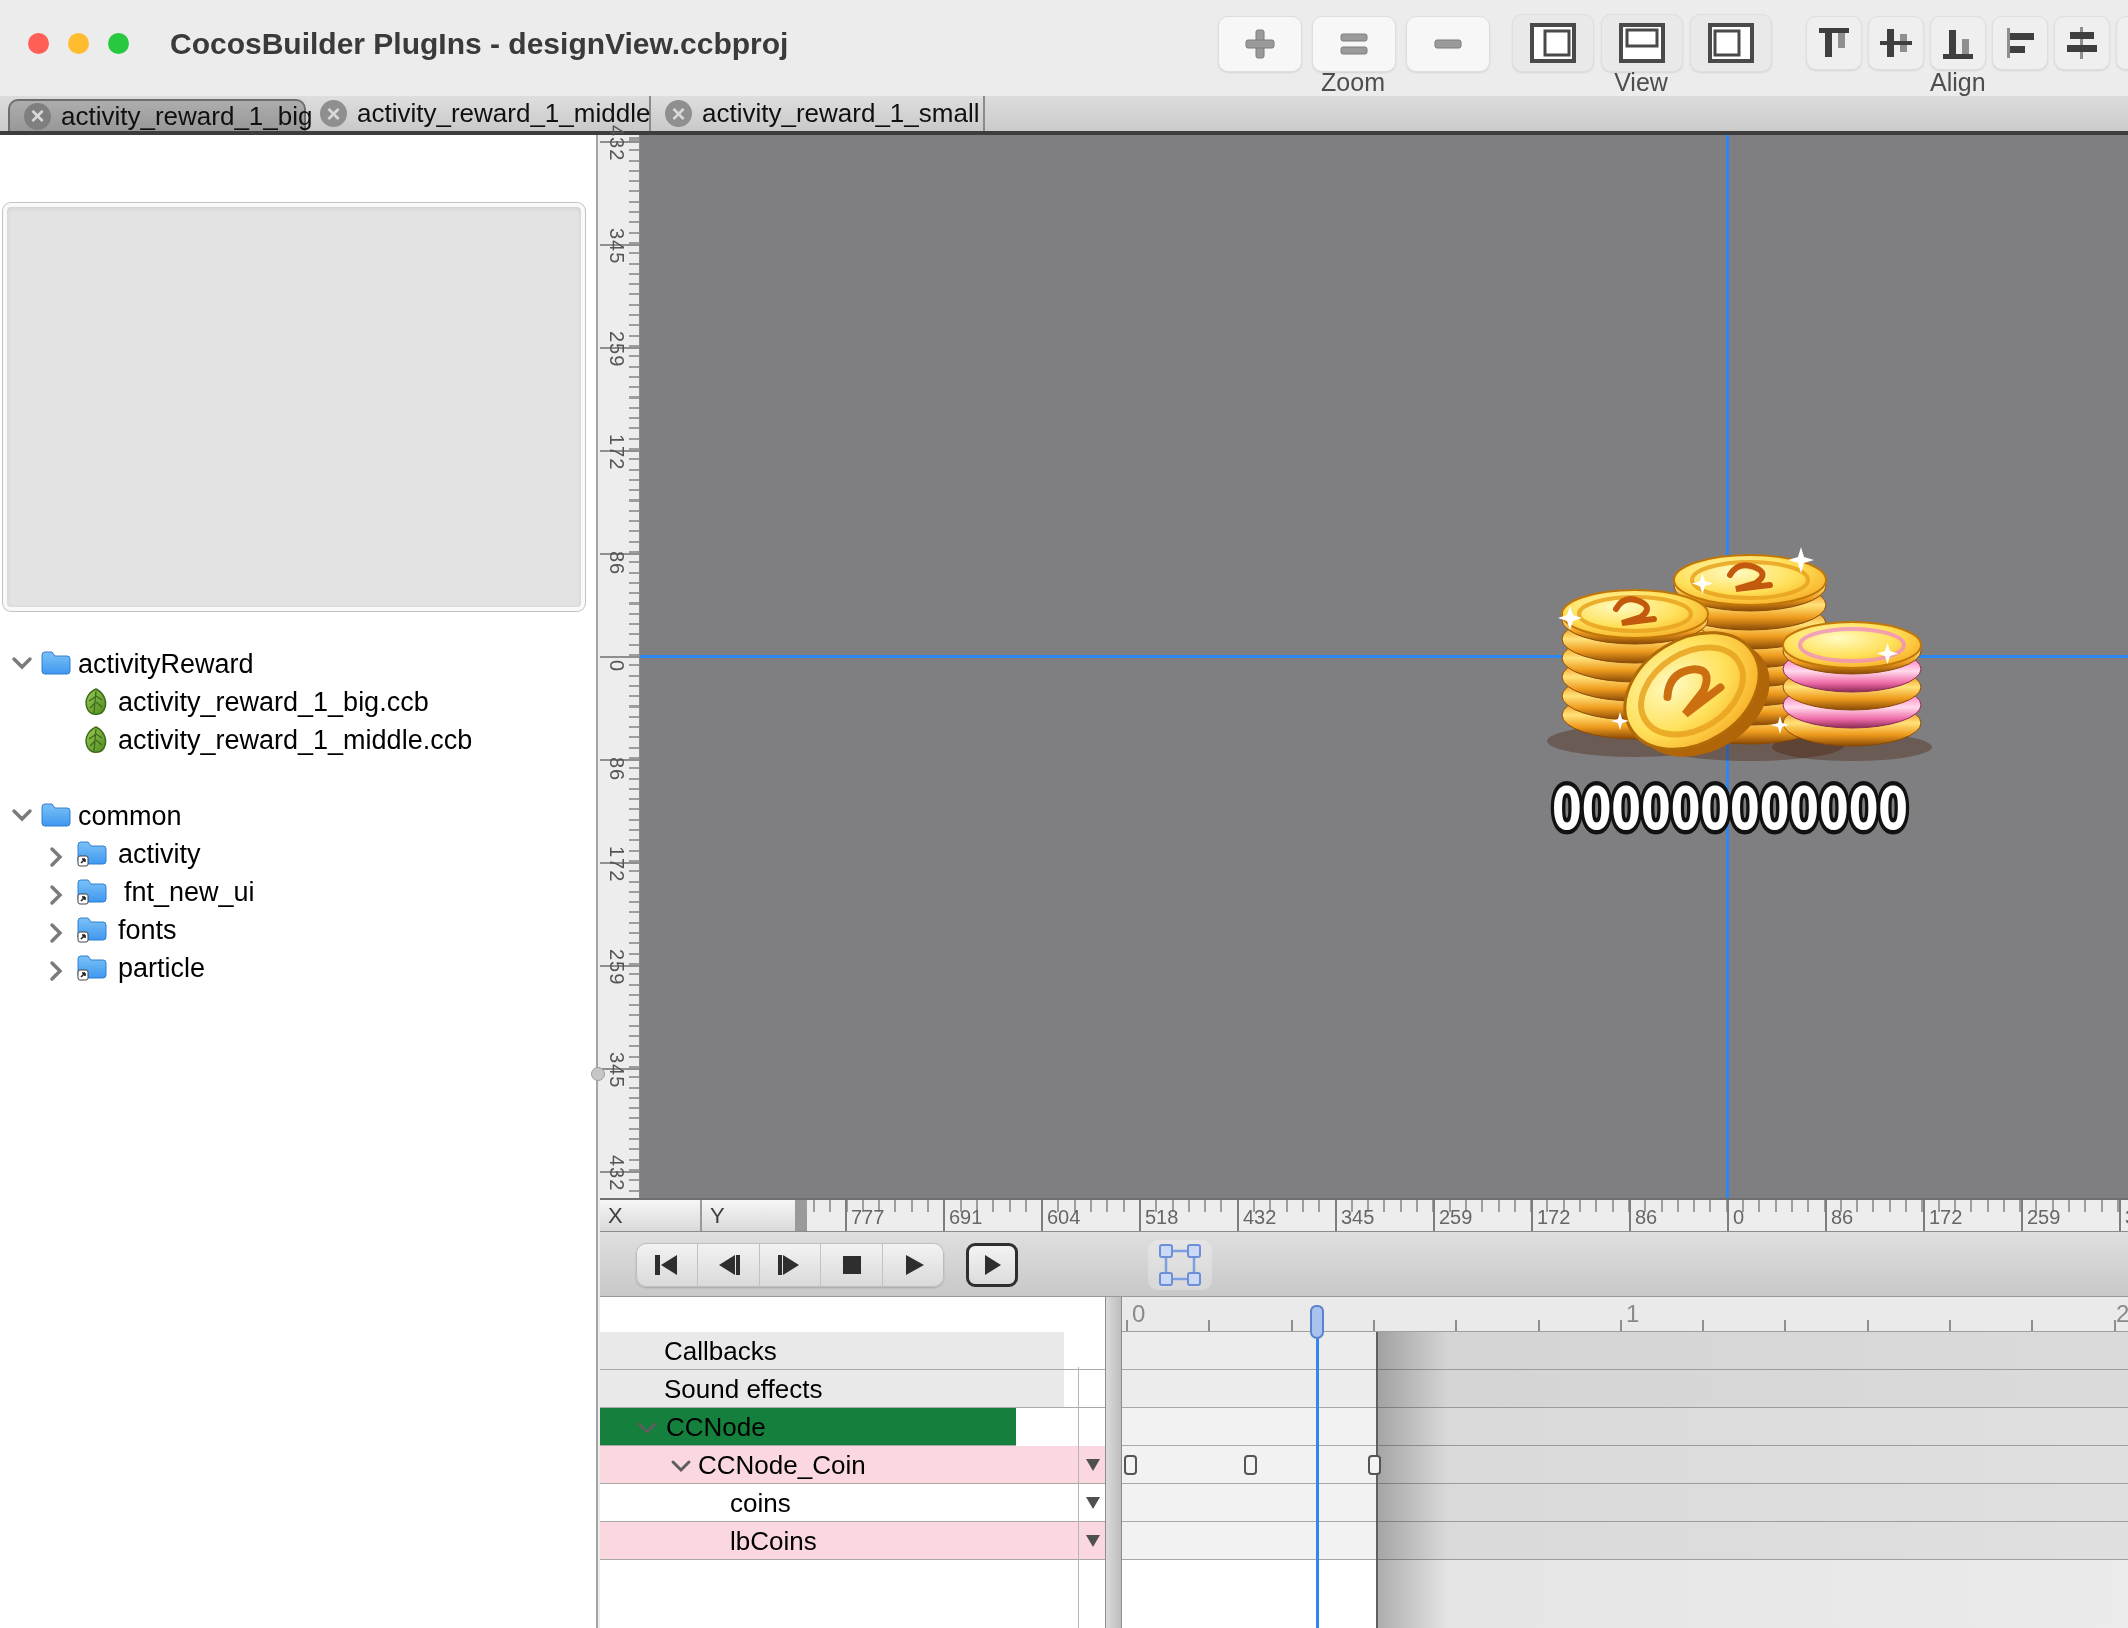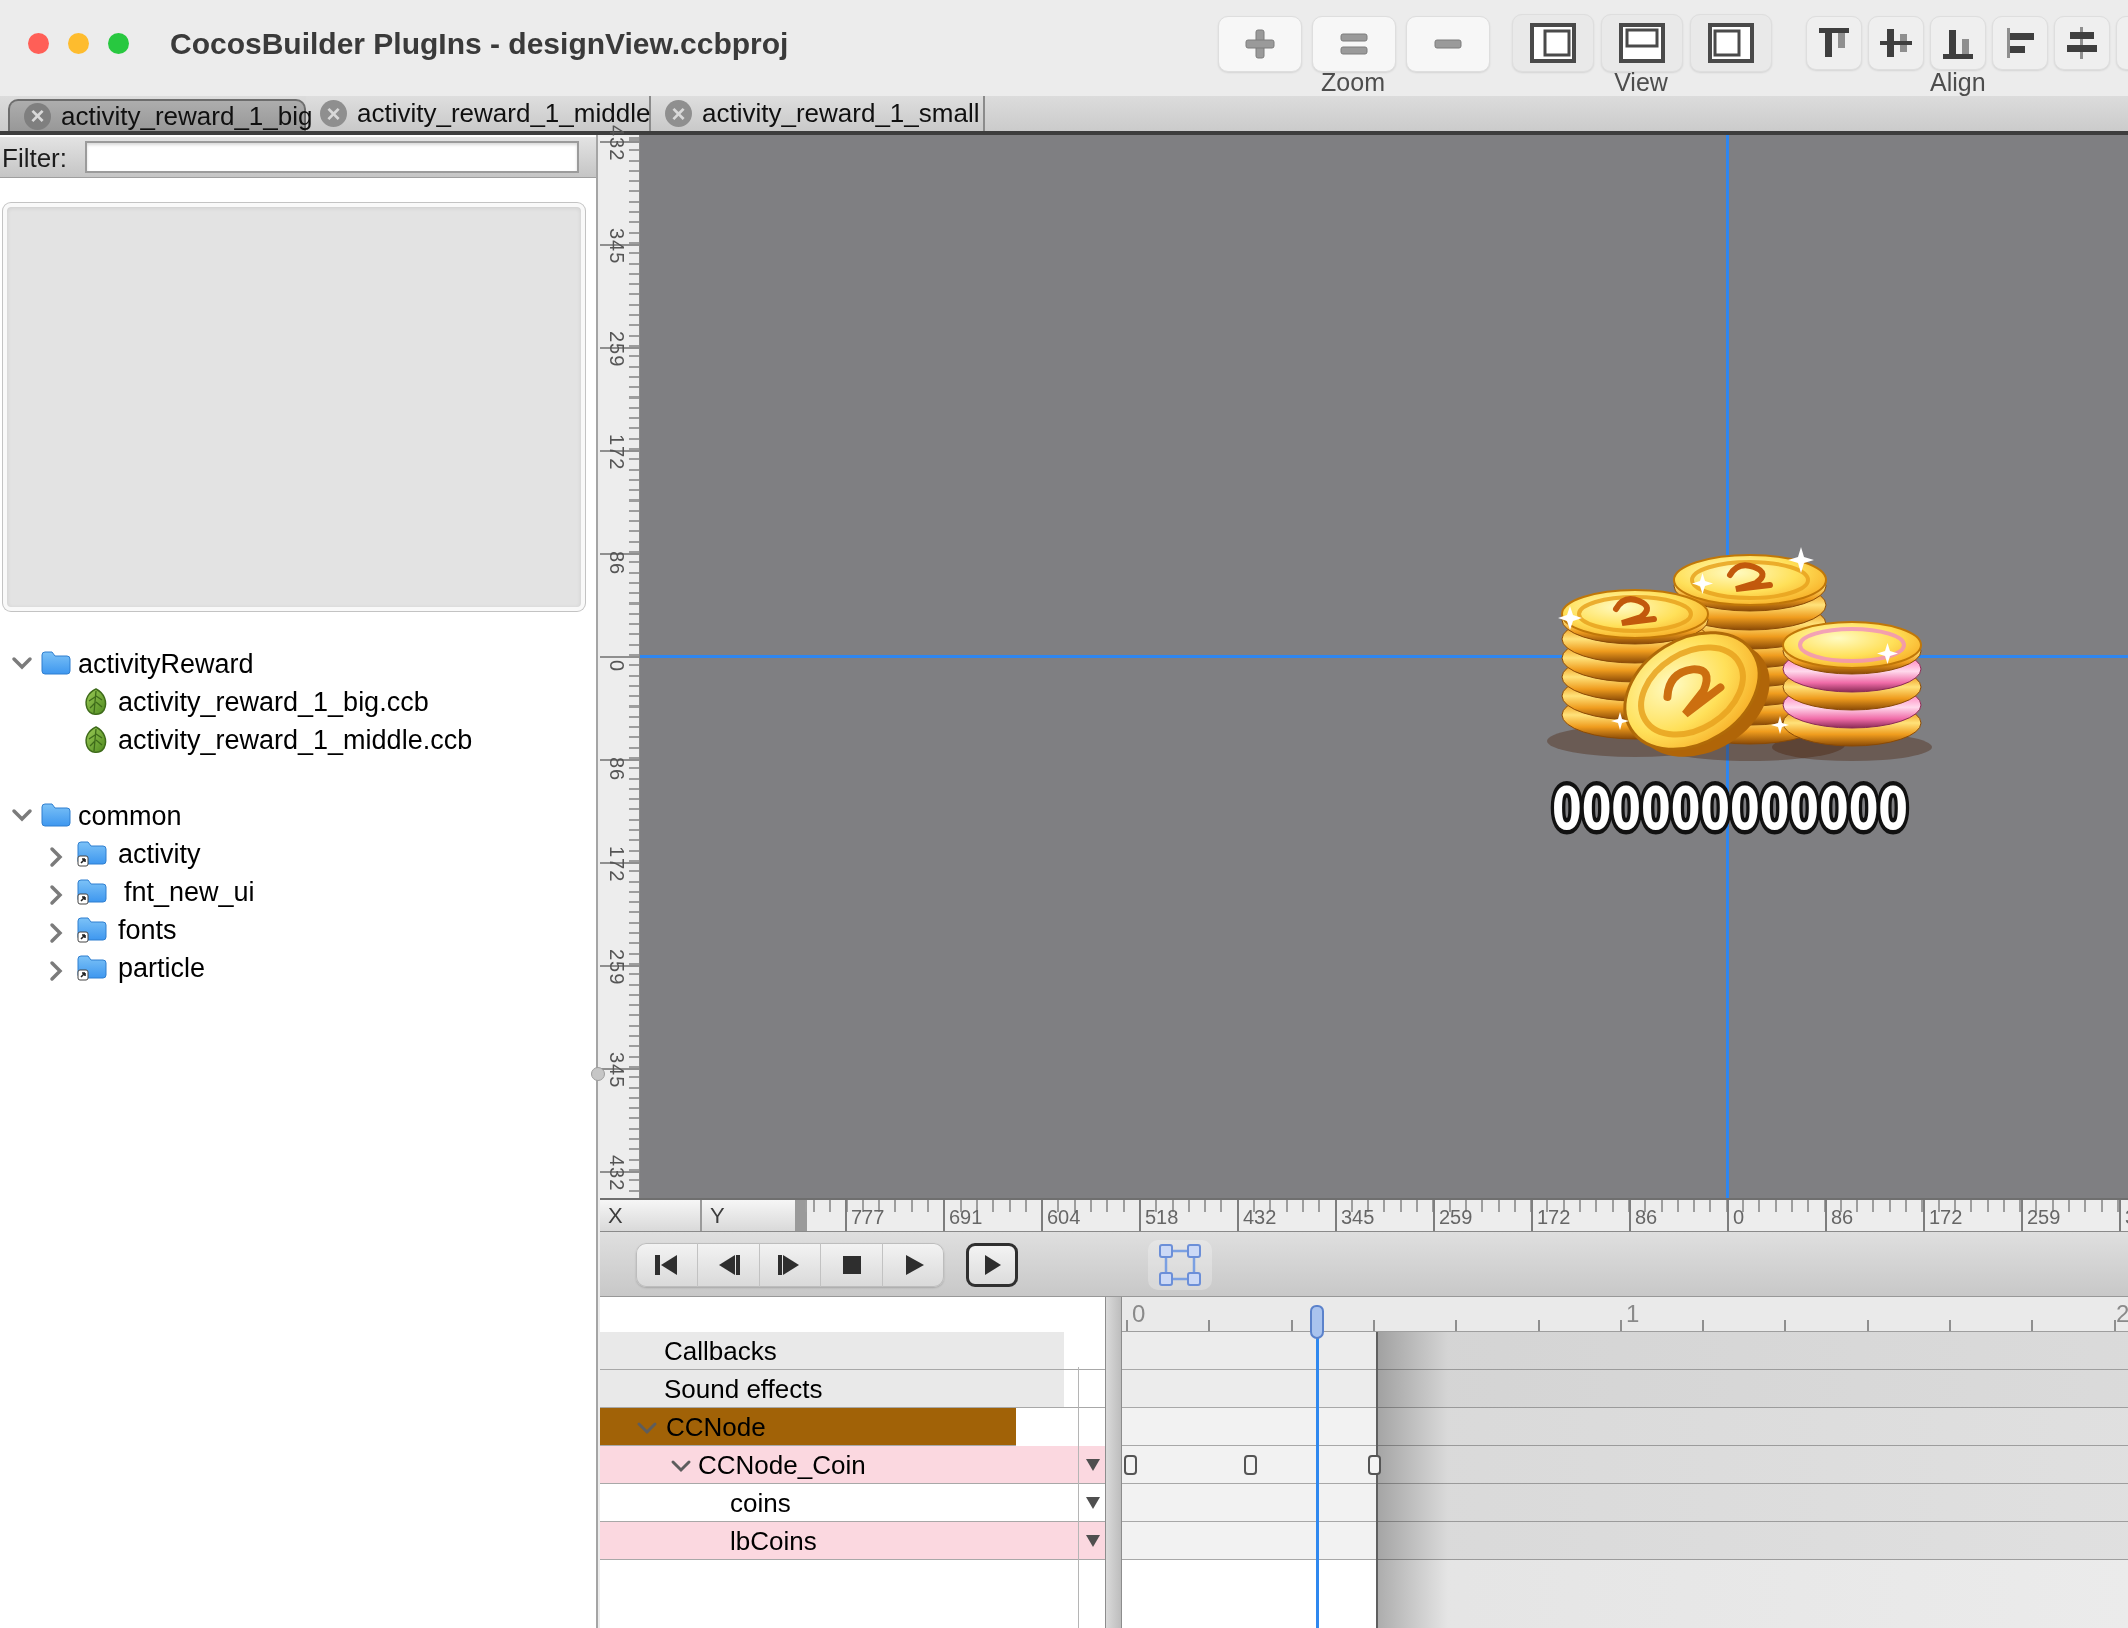--- a/index.html
+++ b/index.html
@@ -239,24 +239,20 @@
       <span class="tab-close">×</span>
       <span class="tab-label">activity_reward_1_middle</span>
     </div>
     <div class="tab" style="left:651px;width:334px">
       <span class="tab-close">×</span>
       <span class="tab-label">activity_reward_1_small</span>
     </div>
   </div>
 
   <div id="leftpanel">
-    <div id="filterbar">
-      <span id="filter-label">Filter:</span>
-      <input id="filter-input" value="" style="">
-    </div>
     <div id="preview-box"></div>
 
     <div class="tree-row" style="top:510px">
       <span class="chev" style="left:10px">
         <svg width="24" height="16" viewBox="0 0 24 16">
             <path d="M4,4 L12,12 L20,4" stroke="#7b7b7b" stroke-width="3.5" fill="none" stroke-linecap="round"></path>
           </svg></span>
       <span class="ticon" style="left:40px">
         <svg width="32" height="28" viewBox="0 0 32 28">
             <path d="M2,6 Q2,3 5,3 L12,3 L15,7 L27,7 Q30,7 30,10 L30,22 Q30,25 27,25 L5,25 Q2,25 2,22 Z" fill="url(#folderG)" stroke="#2f7fd0"></path>
@@ -530,21 +526,21 @@
   <div id="timeline">
 
 
     <div id="tl-labels">
       <div class="tl-row" style="top:0;width:505px;background:linear-gradient(to right,#e9e9e9 0,#e9e9e9 464px,#ffffff 464px)">
         <span class="rlabel" style="left:64px">Callbacks</span>
       </div>
       <div class="tl-row" style="top:38px;width:505px;background:linear-gradient(to right,#e9e9e9 0,#e9e9e9 464px,#ffffff 464px)">
         <span class="rlabel" style="left:64px">Sound effects</span>
       </div>
-      <div class="tl-row" style="top:76px;width:416px;background:#a16207">
+      <div class="tl-row" style="top:76px;width:416px;background:#15803d">
         <svg class="abs" style="left:36px;top:13px" width="22" height="14" viewBox="0 0 22 14">
           <path d="M3,3 L11,11 L19,3" stroke="#5d5d5d" stroke-width="3" fill="none" stroke-linecap="round"></path>
           </svg>
         <span class="rlabel" style="left:66px">CCNode</span>
       </div>
       <div class="tl-row" style="top:114px;width:505px;background:#fbd8e0">
         <svg class="abs" style="left:70px;top:13px" width="22" height="14" viewBox="0 0 22 14">
           <path d="M3,3 L11,11 L19,3" stroke="#5d5d5d" stroke-width="3" fill="none" stroke-linecap="round"></path>
           </svg>
         <span class="rlabel" style="left:98px">CCNode_Coin</span>

